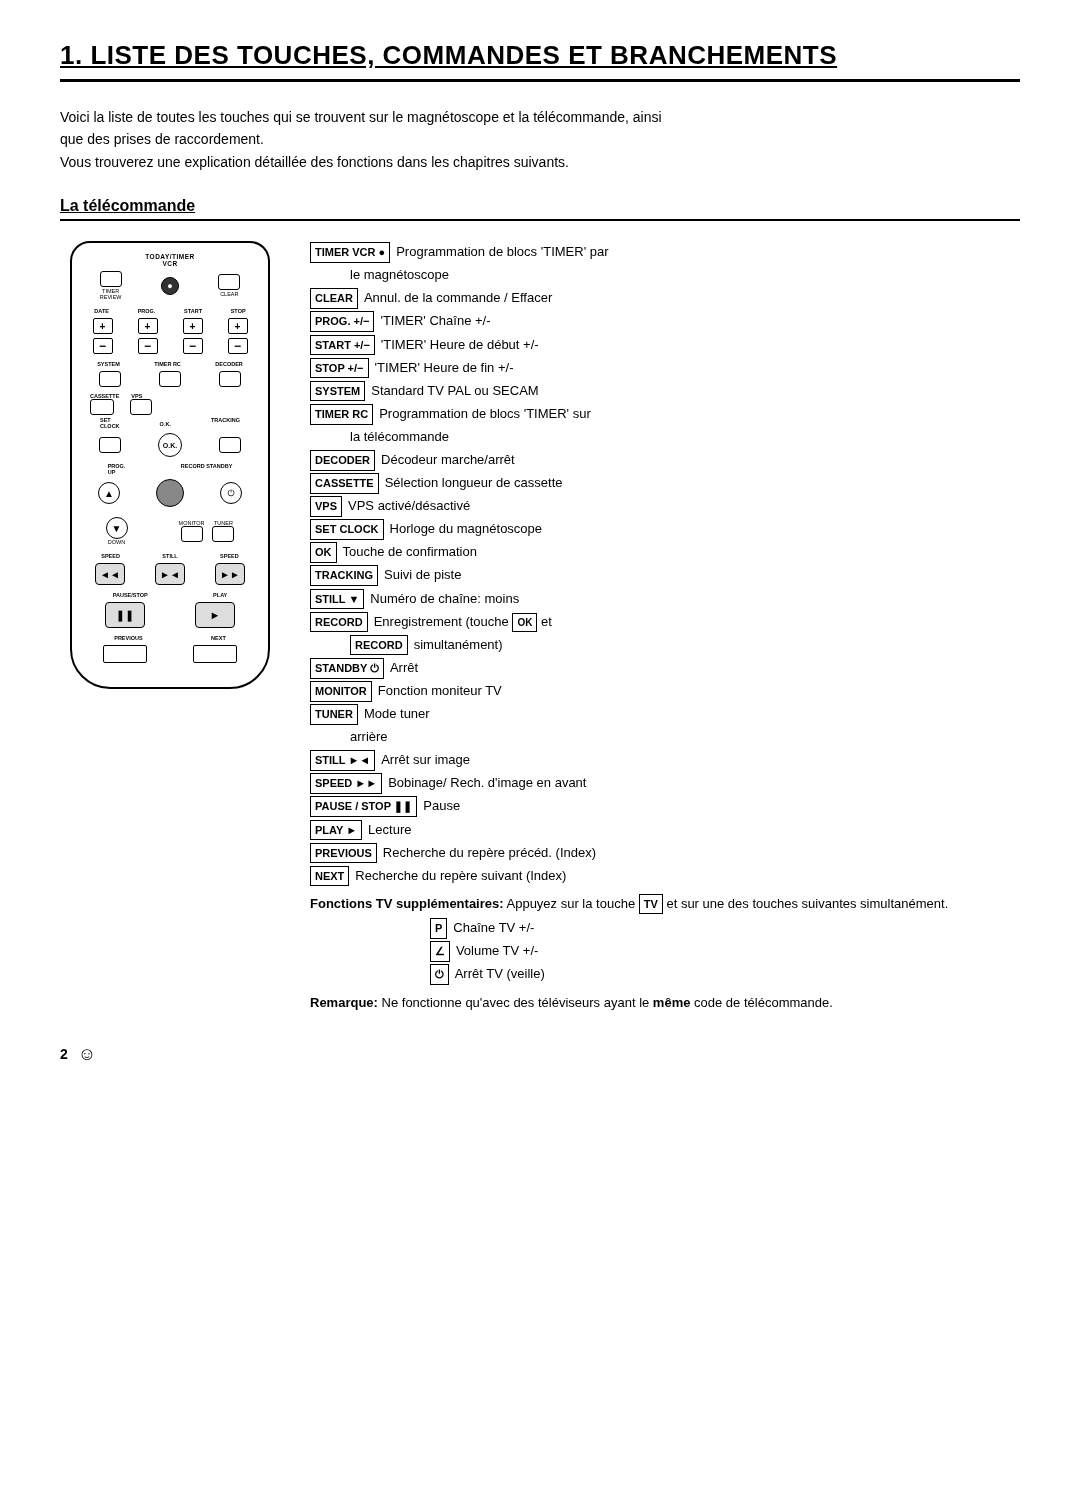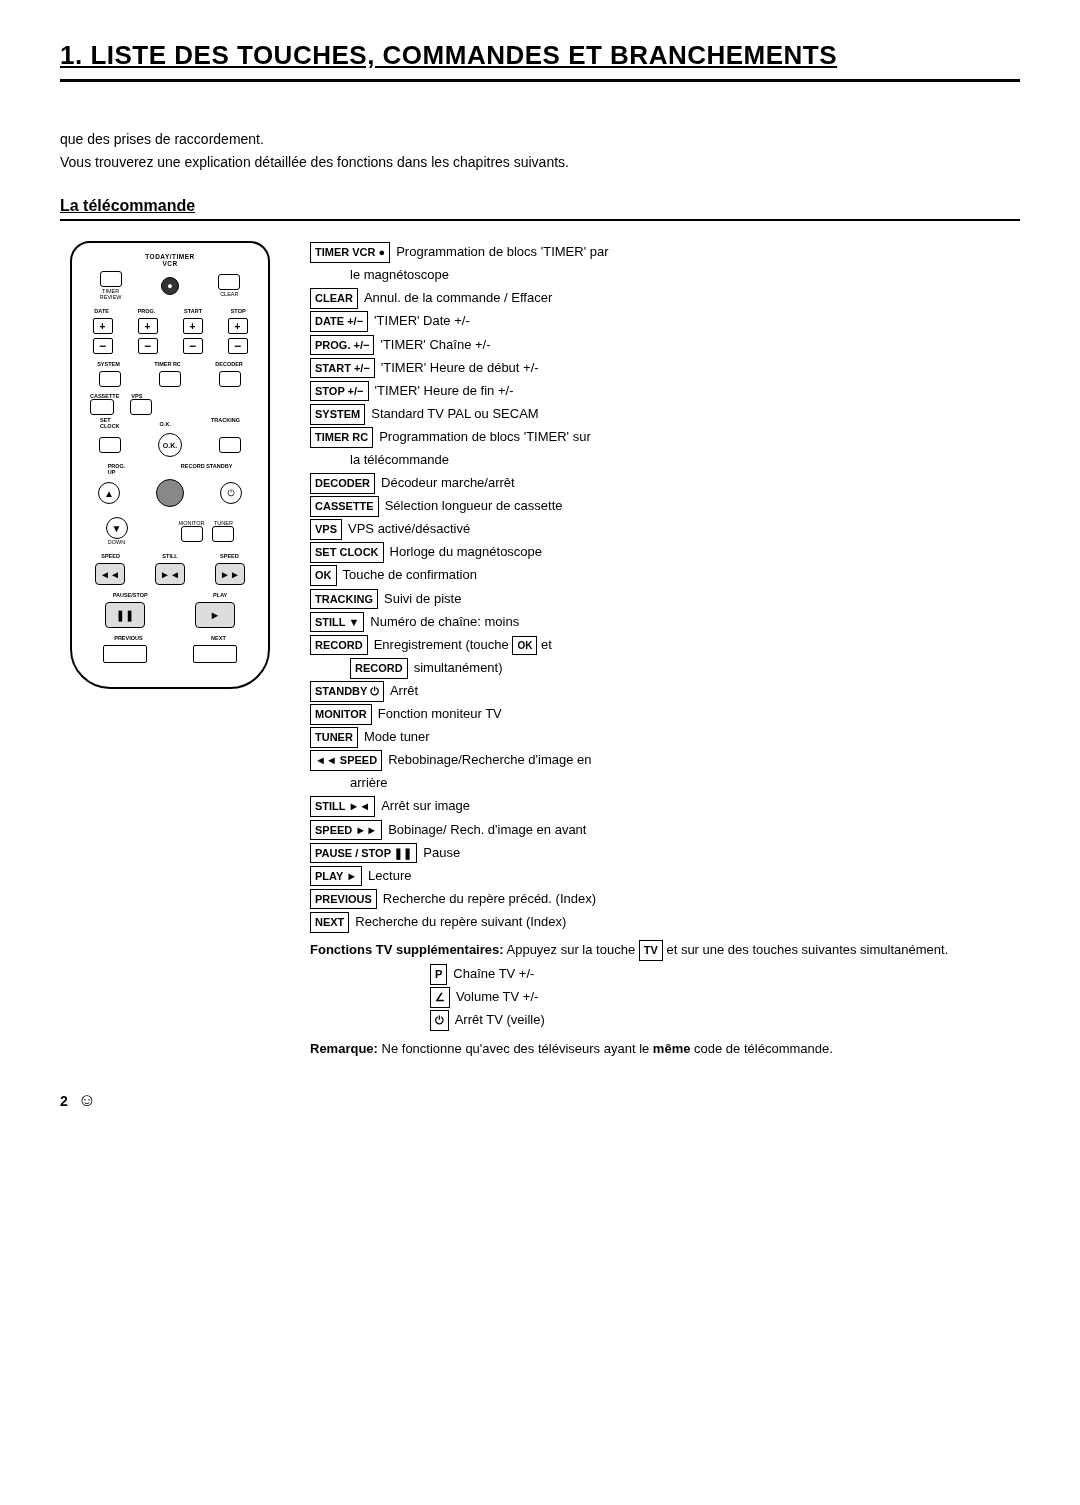--- a/index.html
+++ b/index.html
@@ -168,21 +168,21 @@
     .smiley {
       font-size: 18px;
     }
   </style>
 </head>
 <body>
 
 <h1>1. LISTE DES TOUCHES, COMMANDES ET BRANCHEMENTS</h1>
 
 <div class="intro">
-  <br>
+  <span>Voici la liste de toutes les touches qui se trouvent sur le magnétoscope et la télécommande, ainsi</span><br>
   <span>que des prises de raccordement.</span><br>
   <span>Vous trouverez une explication détaillée des fonctions dans les chapitres suivants.</span>
 </div>
 
 <div class="section-title">La télécommande</div>
 
 <div class="content-area">
 
   <div class="remote-container">
     <div class="remote">
@@ -341,24 +341,20 @@
     </div>
     <div class="desc-item indent">
       <span class="desc-text">le magnétoscope</span>
     </div>
 
     <div class="desc-item">
       <span class="key-box">CLEAR</span>
       <span class="desc-text">Annul. de la commande / Effacer</span>
     </div>
 
-    <div class="desc-item">
-      <span class="key-box">DATE +/−</span>
-      <span class="desc-text">'TIMER' Date +/-</span>
-    </div>
 
     <div class="desc-item">
       <span class="key-box">PROG. +/−</span>
       <span class="desc-text">'TIMER' Chaîne +/-</span>
     </div>
 
     <div class="desc-item">
       <span class="key-box">START +/−</span>
       <span class="desc-text">'TIMER' Heure de début +/-</span>
     </div>
@@ -434,24 +430,20 @@
     <div class="desc-item">
       <span class="key-box">MONITOR</span>
       <span class="desc-text">Fonction moniteur TV</span>
     </div>
 
     <div class="desc-item">
       <span class="key-box">TUNER</span>
       <span class="desc-text">Mode tuner</span>
     </div>
 
-    <div class="desc-item">
-      <span class="key-box">◄◄ SPEED</span>
-      <span class="desc-text">Rebobinage/Recherche d'image en</span>
-    </div>
     <div class="desc-item indent">
       <span class="desc-text">arrière</span>
     </div>
 
     <div class="desc-item">
       <span class="key-box">STILL ►◄</span>
       <span class="desc-text">Arrêt sur image</span>
     </div>
 
     <div class="desc-item">

